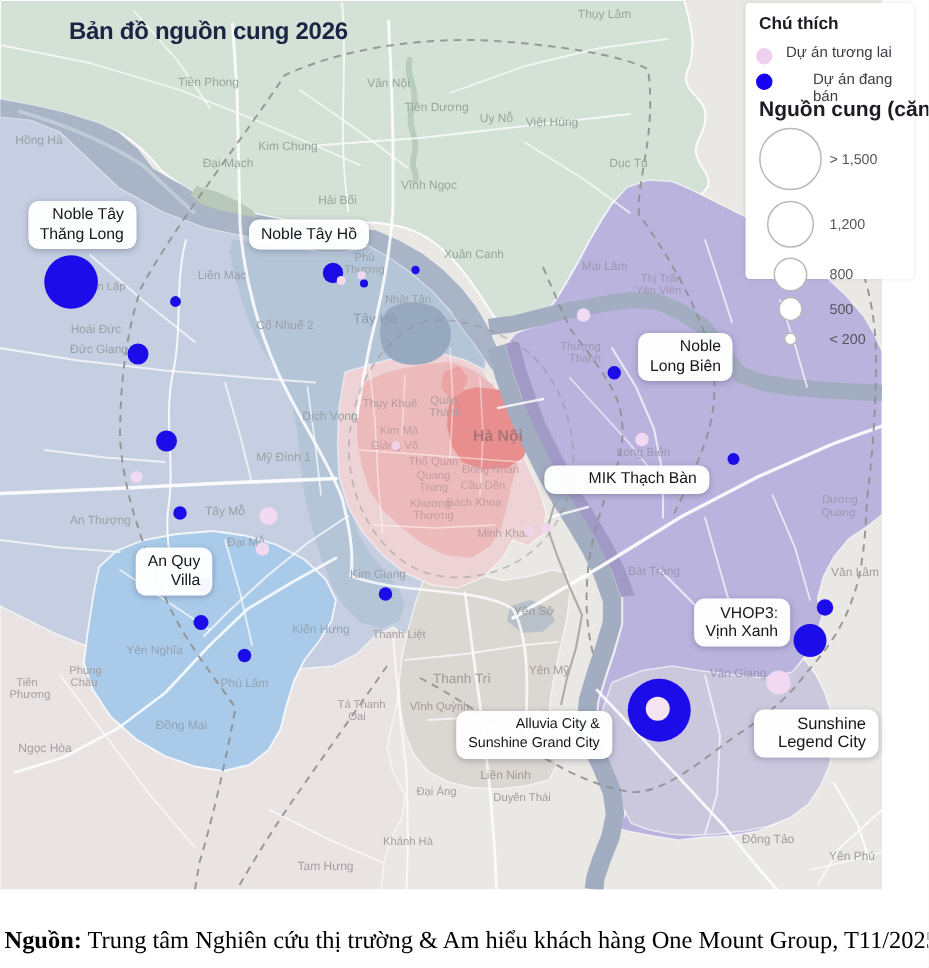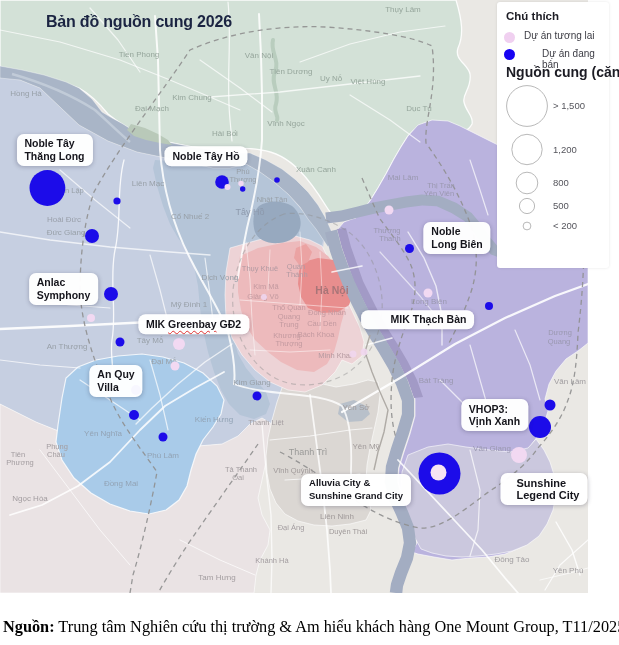--- a/index.html
+++ b/index.html
@@ -1,21 +1,21 @@
 <!DOCTYPE html>
 <html><head>
 <meta charset="utf-8">
 <style>
 html,body{margin:0;padding:0;background:#fff;}
 #page{position:relative;width:619px;height:645px;background:#fff;overflow:hidden;font-family:"Liberation Sans",sans-serif;}
 #mapsvg{position:absolute;left:0;top:0;}
 #mapsvg text,#legend text{font-family:"Liberation Sans",sans-serif;}
-.lbl{position:absolute;transform:translate(-50%,-50%);background:rgba(255,255,255,0.97);border-radius:7px;padding:3.5px 8px;font-weight:bold;font-size:10.5px;line-height:12.5px;color:#15151c;text-align:left;white-space:nowrap;box-shadow:0 1px 4px rgba(40,40,70,0.28);}
+.lbl{position:absolute;transform:translate(-50%,-50%);background:rgba(255,255,255,0.97);border-radius:7px;padding:3.5px 8px;font-weight:normal;font-size:10.5px;line-height:12.5px;color:#15151c;text-align:right;white-space:nowrap;box-shadow:0 1px 4px rgba(40,40,70,0.28);}
 #title{position:absolute;left:22px;top:13px;font-size:16px;font-weight:bold;color:#1b2442;letter-spacing:-0.2px;margin-left:24px;}
-#legend{position:absolute;left:497px;top:2px;width:112px;height:266px;background:#fff;border-radius:3px;box-shadow:0 0 3px rgba(0,0,0,0.10);}
+#legend{position:absolute;left:497px;top:2px;width:112px;height:184px;background:#fff;border-radius:3px;box-shadow:0 0 3px rgba(0,0,0,0.10);}
 #caption{position:absolute;left:3px;top:617px;width:616px;font-family:"Liberation Serif",serif;font-size:16.3px;color:#000;white-space:nowrap;}
 .wavy{text-decoration:underline wavy #e03131;text-decoration-thickness:1px;text-underline-offset:2px;}
 </style>
 </head>
 <body>
 <div id="page">
 <svg id="mapsvg" width="588" height="593" viewBox="0 0 588 593">
 
 <rect x="0" y="0" width="588" height="593" fill="#eae8e4"></rect>
 
@@ -268,23 +268,21 @@
 </svg>
 
 <div id="title">Bản đồ nguồn cung 2026</div>
 
 <div class="lbl" style="left:54.5px;top:149.5px;">Noble Tây<br>Thăng Long</div>
 
 <div class="lbl" style="left:206px;top:156px;">Noble Tây Hồ</div>
 
 <div class="lbl" style="left:457px;top:237.5px;">Noble<br>Long Biên</div>
 
-<div class="lbl" style="left:63.5px;top:288.5px;">Anlac<br>Symphony</div>
-
-<div class="lbl" style="left:193.5px;top:324px;">MIK <span class="wavy">Greenbay</span> GĐ2</div>
+
 
 <div class="lbl" style="left:116px;top:380.5px;">An Quy<br>Villa</div>
 
 <div class="lbl" style="left:417.5px;top:319.5px;padding-left:30px;">MIK Thạch Bàn</div>
 
 <div class="lbl" style="left:494.5px;top:415px;">VHOP3:<br>Vịnh Xanh</div>
 
 <div class="lbl" style="left:356px;top:489.5px;font-size:9.5px;">Alluvia City &amp;<br>Sunshine Grand City</div>
 
 <div class="lbl" style="left:544px;top:489px;font-size:11px;padding-left:16px;">Sunshine<br>Legend City</div>

